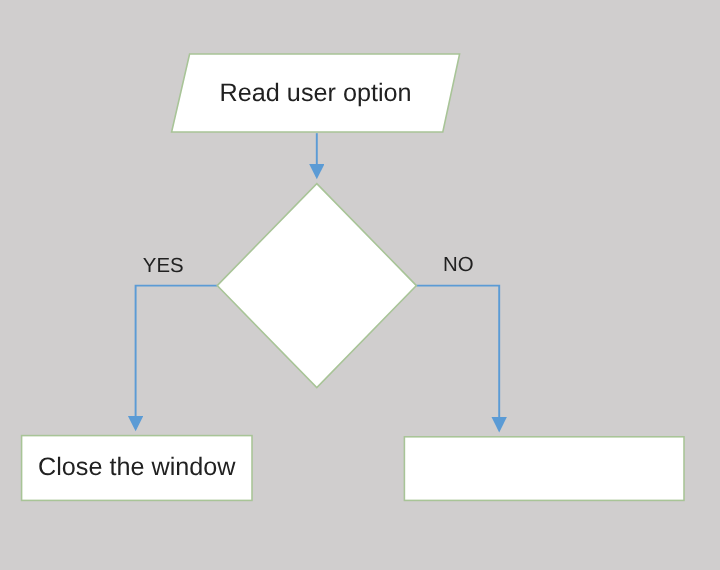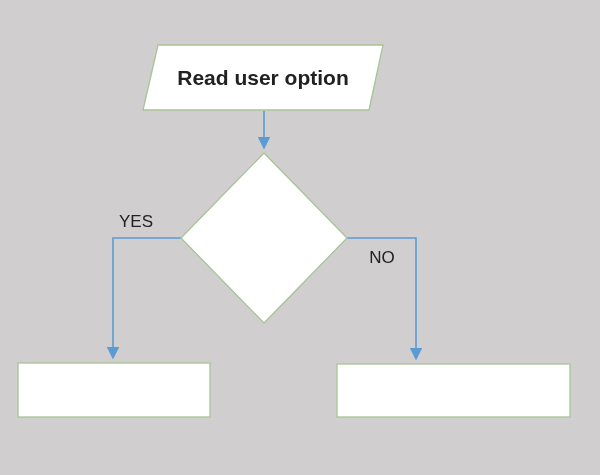--- a/index.html
+++ b/index.html
@@ -25,36 +25,34 @@
     display: flex;
     align-items: center;
     justify-content: center;
     text-align: center;
     color: #212121;
     pointer-events: none;
   }
   .label-io {
     left: 143px; top: 45px; width: 240px; height: 65px;
     font-size: 21px;
-    font-weight: bold;
   }
   .label-decision {
     left: 194px; top: 191px; width: 140px; height: 92px;
     font-size: 17px;
     line-height: 23px;
     white-space: pre-line;
   }
   .label-yes {
     left: 113px; top: 212px; width: 46px; height: 20px;
     font-size: 17px;
   }
   .label-no {
     left: 359px; top: 211px; width: 46px; height: 20px;
     font-size: 17px;
-    margin-top: 37px;
   }
   .label-close {
     left: 18px; top: 363px; width: 192px; height: 54px;
     font-size: 21px;
   }
   .label-return {
     left: 337px; top: 364px; width: 233px; height: 53px;
     font-size: 21px;
   }
   .shape {
@@ -90,15 +88,16 @@
     <rect class="shape" x="337" y="364" width="233" height="53"></rect>
   </svg>
 
   <div class="label label-io">Read user option</div>
 
 
   <div class="label label-yes">YES</div>
 
   <div class="label label-no">NO</div>
 
+  <div class="label label-close">Close the window</div>
 
 
 </div>
 
 </body></html>

